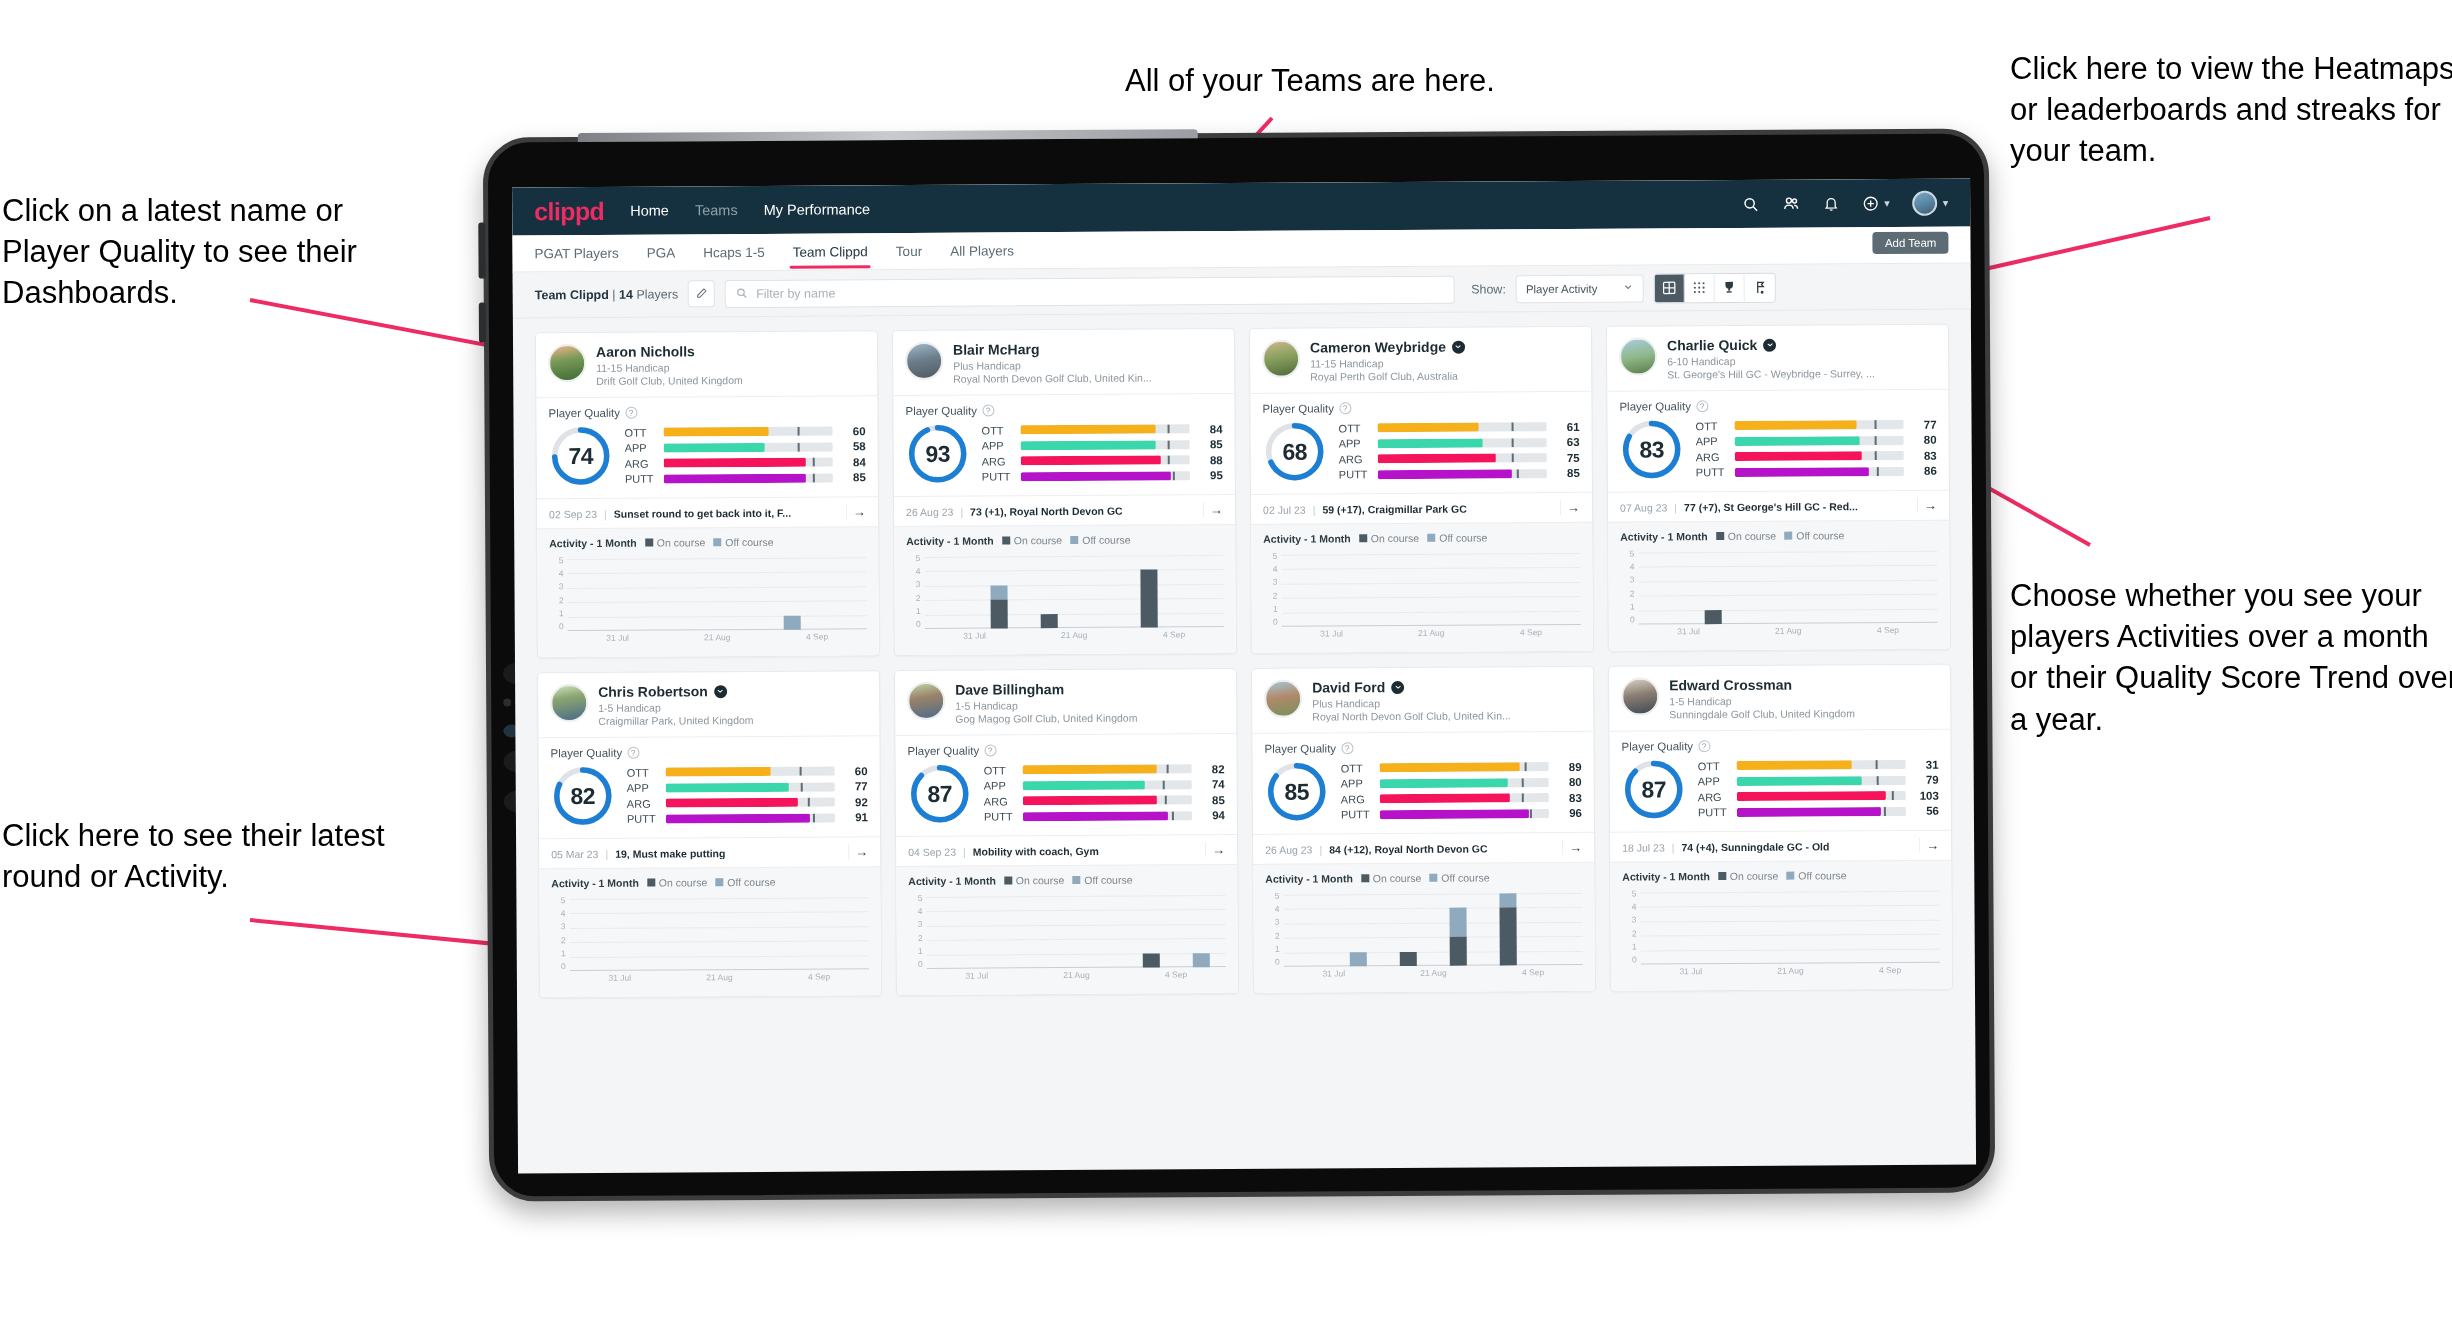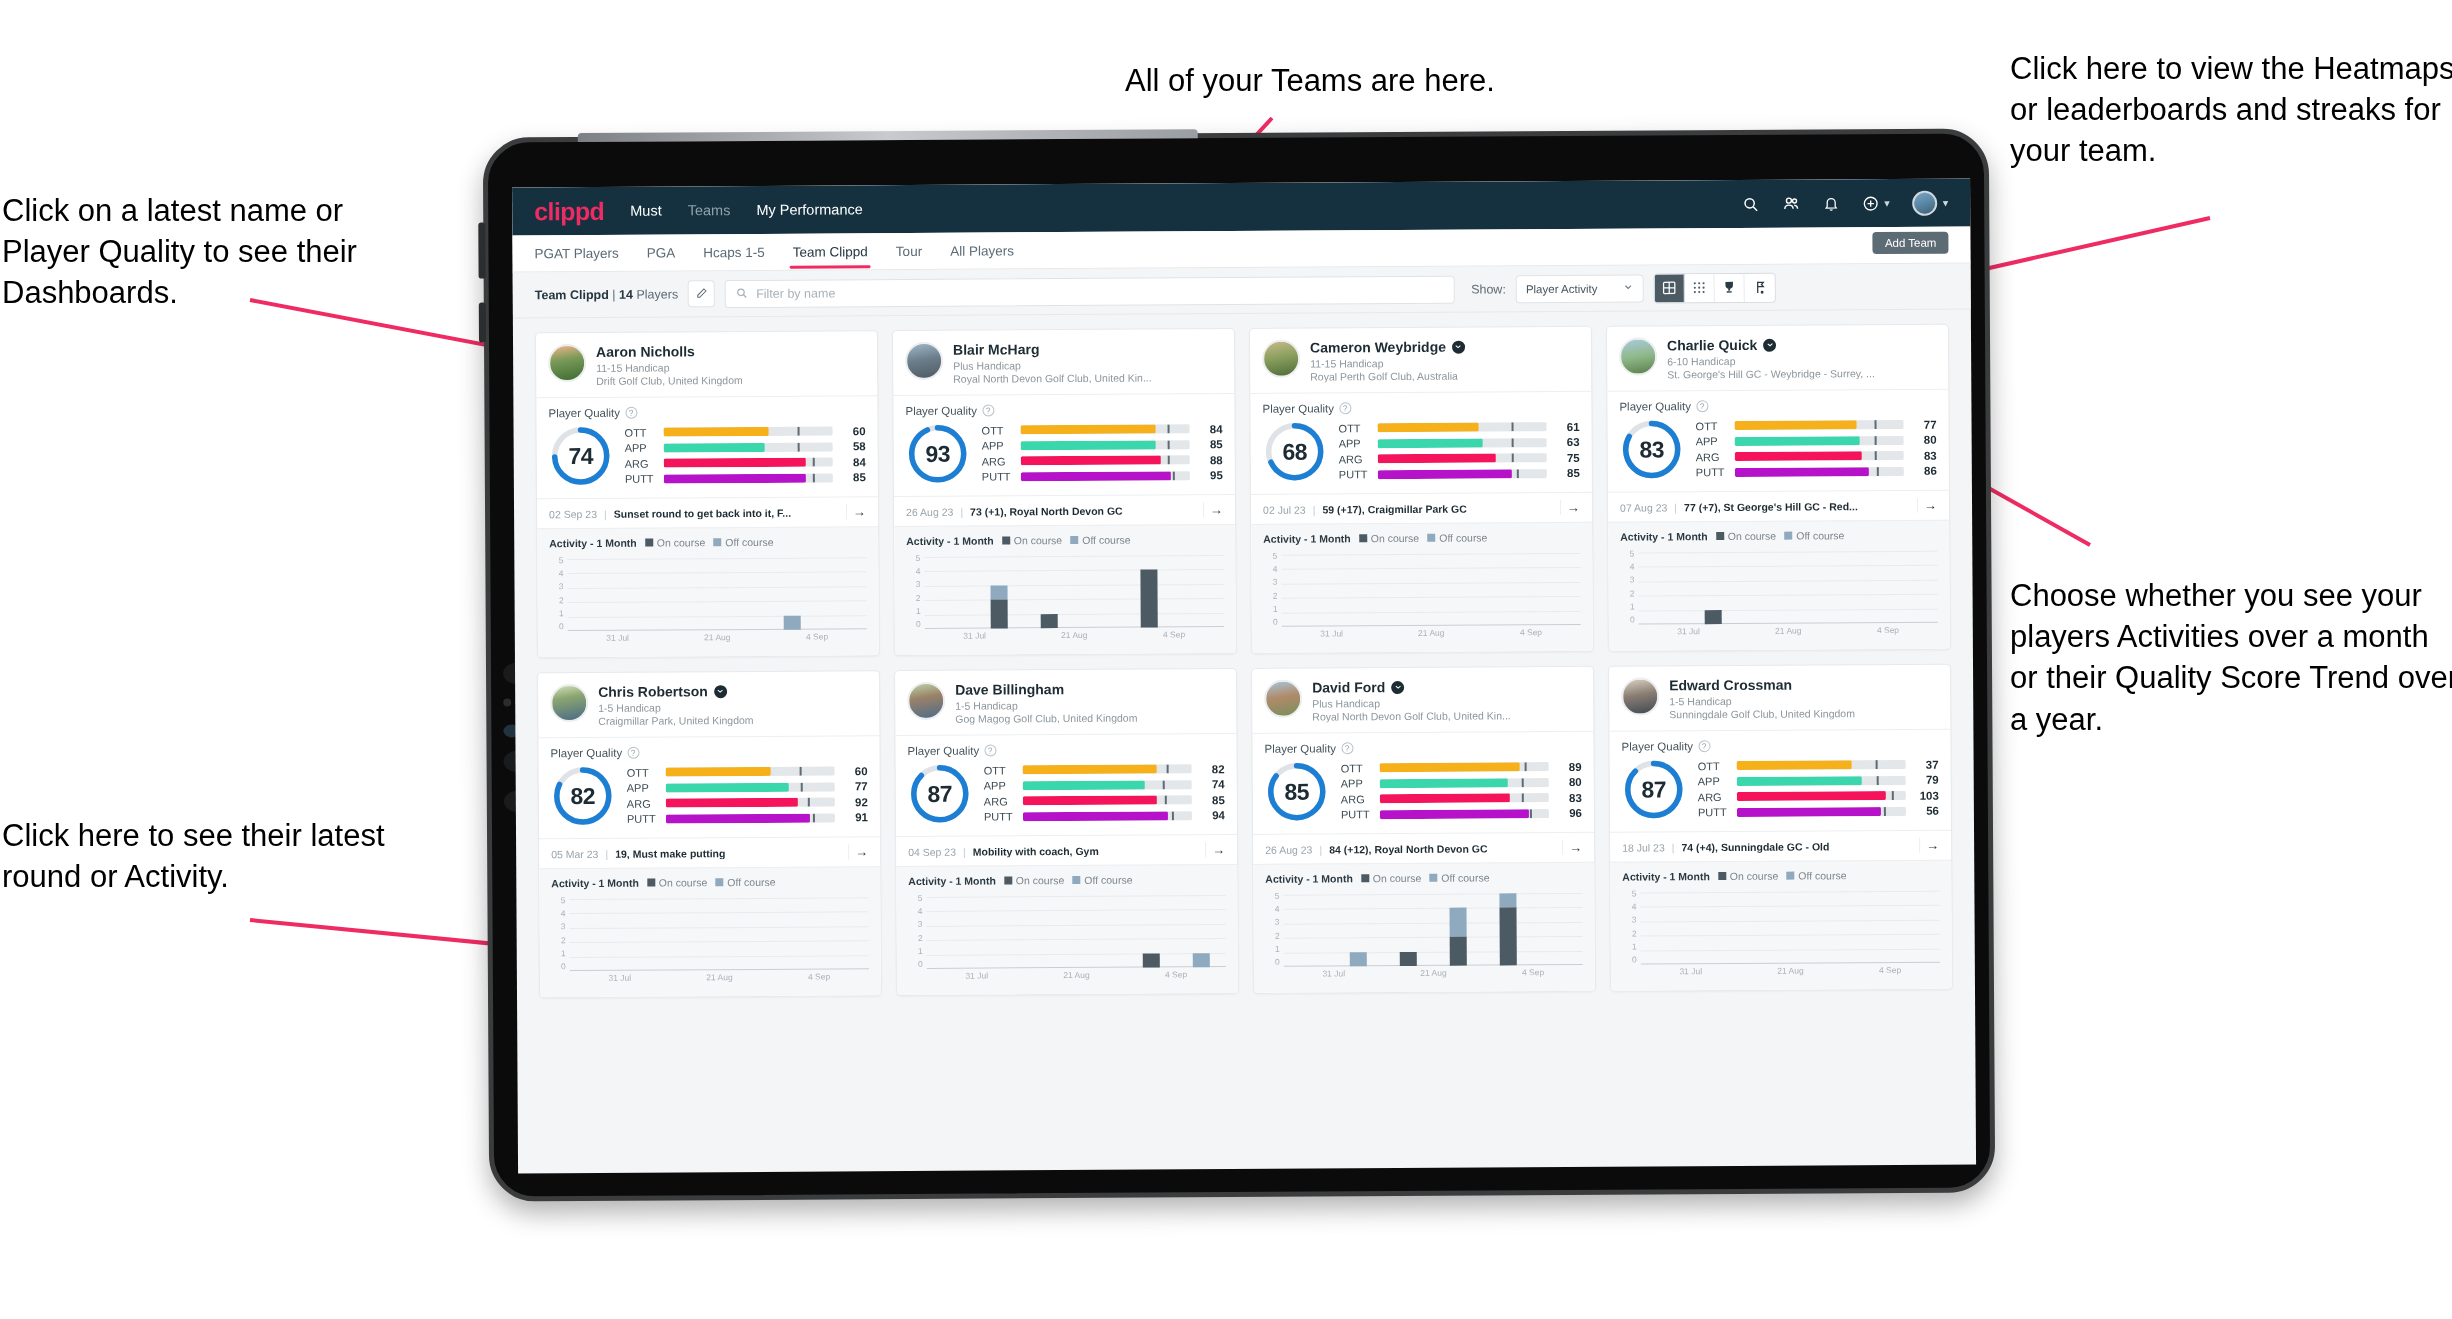--- a/index.html
+++ b/index.html
@@ -269,21 +269,21 @@
     <div class="cam-dot cd1"></div>
     <div class="cam-dot cd2"></div>
     <div class="cam-dot cd3"></div>
     <div class="cam-dot cd4"></div>
     <div class="cam-dot cd5"></div>
 
     <div class="screen">
 
       <div class="topnav">
         <div class="logo">clippd</div>
-        <div class="navlink">Must</div>
+        <div class="navlink">Home</div>
         <div class="navlink dim">Teams</div>
         <div class="navlink">My Performance</div>
         <div class="nav-spacer"></div>
         <div class="nav-icons">
           <span>
             <svg width="17" height="17" viewBox="0 0 24 24" fill="none" stroke="#ffffff" stroke-width="2.1">
                 <circle cx="10.5" cy="10.5" r="6.5"></circle>
                 <path d="M15.5 15.5 L21 21"></path>
               </svg>
           </span>
@@ -1348,21 +1348,21 @@
                   </svg>
                 <div class="val">87</div>
               </div>
               <div class="bars">
                   <div class="barrow">
                     <span class="blabel">OTT</span>
                     <span class="btrack">
                       <i class="bfill" style="width:68%;background:#f5b01a"></i>
                       <i class="btick" style="left:82%"></i>
                     </span>
-                    <span class="bval">37</span>
+                    <span class="bval">31</span>
                   </div>
                   <div class="barrow">
                     <span class="blabel">APP</span>
                     <span class="btrack">
                       <i class="bfill" style="width:74%;background:#3ad6ac"></i>
                       <i class="btick" style="left:83%"></i>
                     </span>
                     <span class="bval">79</span>
                   </div>
                   <div class="barrow">

